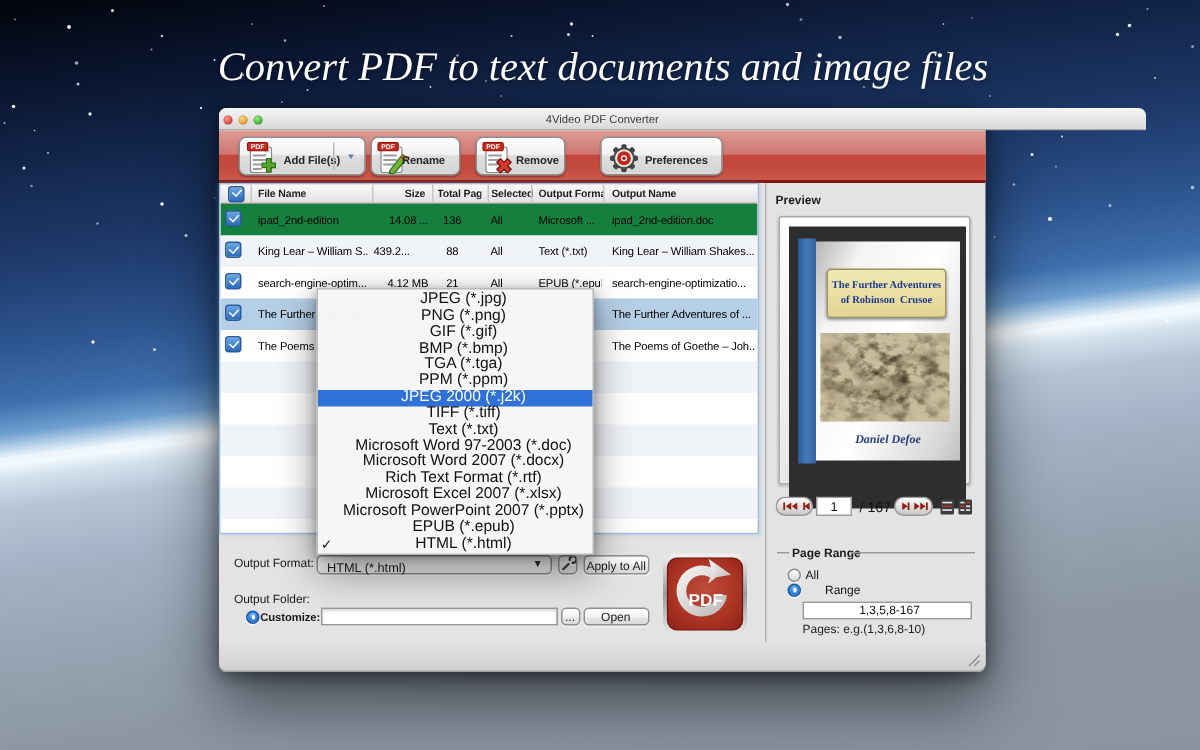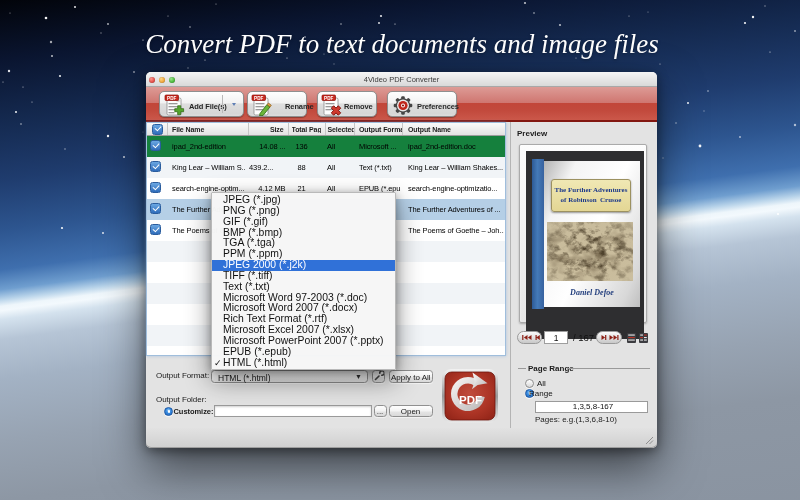--- a/index.html
+++ b/index.html
@@ -20,21 +20,21 @@
     #d4e2ee 51.6%,
     #b6c5d6 53.4%,
     #a3b2c4 57%,
     #97a3b2 62.5%,
     #8d97a4 67.9%,
     #838c99 100%);}
 #caption{position:absolute;left:2px;top:28.5px;width:800px;text-align:center;color:#fff;
   font:italic 27px "Liberation Serif",serif;text-shadow:0 1px 3px rgba(0,0,0,.35);}
 #win{position:absolute;left:146px;top:72px;width:511px;height:376px;border-radius:5px;
   background:#e3e3e3;box-shadow:0 20px 45px rgba(0,0,0,.55),0 3px 12px rgba(0,0,0,.45);}
-.tbar{position:absolute;left:0;top:0;width:511px;height:14px;border-radius:5px 5px 0 0;
+.tbar{position:absolute;left:0;top:0;width:618px;height:14px;border-radius:5px 5px 0 0;
   background:linear-gradient(#f5f5f5,#d9d9d9);border-bottom:1px solid #a8a8a8;}
 .ball{position:absolute;top:4.5px;width:6px;height:6px;border-radius:50%;box-shadow:inset 0 0 1px rgba(0,0,0,.35);}
 .title{position:absolute;left:0;top:3px;width:511px;text-align:center;font-size:7.5px;color:#3a3a3a;}
 .toolbar{position:absolute;left:0;top:15px;width:511px;height:33px;
   background:linear-gradient(#dd9b96 0%,#cf7670 48%,#c24639 50%,#c24a3d 72%,#cb584a 100%);
   border-bottom:2px solid #821710;}
 .tbtn{position:absolute;top:19px;height:26px;border-radius:5px;border:1px solid #8f8f8f;
   background:linear-gradient(#fefefe,#f2f2f2 45%,#dedede 50%,#d6d6d6 90%,#dcdcdc);
   box-shadow:0 1px 1px rgba(0,0,0,.3);box-sizing:border-box;}
 .tbtn span{position:absolute;font-size:7.5px;font-weight:700;color:#262626;top:9.5px;white-space:nowrap;letter-spacing:-0.1px;}
@@ -56,21 +56,21 @@
 .radio.on:after{content:"";position:absolute;left:2.7px;top:2.7px;width:2.6px;height:2.6px;border-radius:50%;background:#fff;}
 .lbl{position:absolute;font-size:8px;color:#1a1a1a;white-space:nowrap;letter-spacing:-0.05px;}
 .smbtn{position:absolute;box-sizing:border-box;border:1px solid #909090;border-radius:3.5px;white-space:nowrap;
   background:linear-gradient(#fefefe,#f3f3f3 50%,#e4e4e4 60%,#dadada);box-shadow:0 1px 1px rgba(255,255,255,.6);
   font-size:8px;color:#1a1a1a;text-align:center;}
 .field{position:absolute;box-sizing:border-box;background:#fff;border:1px solid #9a9a9a;
   box-shadow:inset 0 1px 2px rgba(0,0,0,.18);}
 #menu{position:absolute;left:65px;top:120px;width:185px;height:178px;box-sizing:border-box;
   background:rgba(246,246,246,.98);border:1px solid #b9b9b9;border-radius:1px;
   box-shadow:0 10px 26px rgba(0,0,0,.45),0 2px 8px rgba(0,0,0,.3);padding-top:2px;z-index:50;}
-.mi{position:relative;height:10.85px;line-height:10.85px;font-size:10.4px;color:#111;padding-left:11px;white-space:nowrap;}
+.mi{position:relative;height:10.85px;line-height:10.85px;font-size:10.4px;color:#111;padding-left:11px;white-space:nowrap;text-align:center;}
 .mi.hl{background:#3071d8;color:#fff;}
 .mi.ck:before{content:"\2713";position:absolute;left:2px;top:0;font-size:9px;}
 </style></head>
 <body>
 <div id="bg">
     <div class="grad"></div>
   </div>
 <svg id="stars" style="position:absolute;left:0;top:0" width="800" height="330">
     <circle cx="190" cy="27" r="0.8" fill="#fff" opacity="0.64"></circle>
     <circle cx="75" cy="7" r="1.0" fill="#fff" opacity="0.9"></circle>
@@ -178,37 +178,37 @@
     <svg style="position:absolute;left:3px;top:2px" width="21" height="22" viewBox="0 0 21 22">
       <rect x="3" y="4" width="14" height="17" rx="1.5" fill="#fdfdfd" stroke="#8a8a8a" stroke-width="0.8"></rect>
       <rect x="4.5" y="9" width="9" height="1.3" fill="#9a9a9a"></rect>
       <rect x="4.5" y="12" width="9" height="1.3" fill="#9a9a9a"></rect>
       <rect x="4.5" y="15" width="9" height="1.3" fill="#9a9a9a"></rect>
       <rect x="1" y="1" width="13.5" height="5.5" rx="1" fill="#c8281e" stroke="#8e0f08" stroke-width="0.7"></rect>
       <text x="7.7" y="5.6" font-size="4.6" font-weight="bold" fill="#fff" text-anchor="middle" font-family="Liberation Sans">PDF</text>
       <path d="M9,19.5 L16,10.5 L19,13 L12,21.5 L8.6,21.8 z" fill="#6cb53a" stroke="#2e6b12" stroke-width="0.8"></path>
       <path d="M16,10.5 L19,13 L20.3,11.3 L17.5,9 z" fill="#e0a24a" stroke="#8a5c1a" stroke-width="0.7"></path>
     </svg>
-    <span style="left:37px;">Rename</span>
+    <span style="left:20px;">Rename</span>
   </div>
   <div class="tbtn" style="left:171px;width:60px;">
     <svg style="position:absolute;left:3px;top:2px" width="22" height="22" viewBox="0 0 22 22">
       <rect x="3" y="4" width="14" height="17" rx="1.5" fill="#fdfdfd" stroke="#8a8a8a" stroke-width="0.8"></rect>
       <rect x="4.5" y="9" width="9" height="1.3" fill="#9a9a9a"></rect>
       <rect x="4.5" y="12" width="9" height="1.3" fill="#9a9a9a"></rect>
       <rect x="4.5" y="15" width="9" height="1.3" fill="#9a9a9a"></rect>
       <rect x="1" y="1" width="13.5" height="5.5" rx="1" fill="#c8281e" stroke="#8e0f08" stroke-width="0.7"></rect>
       <text x="7.7" y="5.6" font-size="4.6" font-weight="bold" fill="#fff" text-anchor="middle" font-family="Liberation Sans">PDF</text>
       <g transform="translate(15,16.5) rotate(45)">
         <path d="M-1.7,-5 h3.4 v3.3 h3.3 v3.4 h-3.3 v3.3 h-3.4 v-3.3 h-3.3 v-3.4 h3.3 z" fill="#cf3a2e" stroke="#7e120c" stroke-width="0.9"></path>
       </g>
     </svg>
     <span style="left:26px;">Remove</span>
   </div>
-  <div class="tbtn" style="left:241px;width:70px;">
+  <div class="tbtn" style="left:254px;width:82px;">
     <svg style="position:absolute;left:4px;top:2px" width="22" height="22" viewBox="0 0 22 22">
       <g transform="translate(11,11.5)">
         <g fill="#454545">
           <rect x="-1.8" y="-9.3" width="3.6" height="18.6" rx="1.2"></rect>
           <rect x="-1.8" y="-9.3" width="3.6" height="18.6" rx="1.2" transform="rotate(45)"></rect>
           <rect x="-1.8" y="-9.3" width="3.6" height="18.6" rx="1.2" transform="rotate(90)"></rect>
           <rect x="-1.8" y="-9.3" width="3.6" height="18.6" rx="1.2" transform="rotate(135)"></rect>
         </g>
         <circle r="7.2" fill="#454545"></circle>
         <circle r="6" fill="#e9e9e9"></circle>
@@ -345,21 +345,21 @@
       <rect x="127" y="8.5" width="2.8" height="1.1" fill="#e8e8e8"></rect>
     </g>
   </svg>
   <div style="position:absolute;left:373px;top:292.5px;width:131px;height:1px;"></div>
   <div style="position:absolute;left:372px;top:296px;width:8px;height:1px;background:#9a9a9a;"></div>
   <div style="position:absolute;left:382px;top:291.5px;font-size:8px;font-weight:700;color:#1c1c1c;">Page Range</div>
   <div style="position:absolute;left:421px;top:296px;width:83px;height:1px;background:#9a9a9a;"></div>
   <div class="radio" style="left:379px;top:307px;"></div>
   <div style="position:absolute;left:391px;top:307px;font-size:8px;color:#111;">All</div>
   <div class="radio on" style="left:379px;top:316.5px;"></div>
-  <div style="position:absolute;left:383px;top:316.5px;font-size:8px;color:#111;">Range</div>
+  <div style="position:absolute;left:404px;top:316.5px;font-size:8px;color:#111;">Range</div>
   <div style="position:absolute;left:389px;top:328.5px;width:108px;height:10px;background:#fff;border:1px solid #9a9a9a;font-size:8px;color:#111;padding:0 0 0 3px;line-height:10px;text-align:center;">1,3,5,8-167</div>
   <div style="position:absolute;left:389px;top:342.5px;font-size:8px;color:#222;">Pages: e.g.(1,3,6,8-10)</div>
   <div class="lbl" style="left:10px;top:299px;">Output Format:</div>
   <div class="smbtn" style="left:65px;top:297.5px;width:157px;height:13.5px;text-align:left;background:linear-gradient(#ffffff,#f6f6f6 55%,#e7e7e7);">
     <span style="position:absolute;left:6px;top:2.5px;font-size:8.5px;">HTML (*.html)</span>
     <span style="position:absolute;right:5px;top:2px;font-size:7px;color:#333;">▼</span>
   </div>
   <div class="smbtn" style="left:225.5px;top:297.5px;width:13px;height:13.5px;">
     <svg width="11" height="11" style="margin-top:0.5px;" viewBox="0 0 11 11">
       <path d="M2.5,8.5 L6,5 M6.8,2.2 a2.3,2.3 0 1 1 2,2" stroke="#444" stroke-width="1.6" fill="none" stroke-linecap="round"></path>

